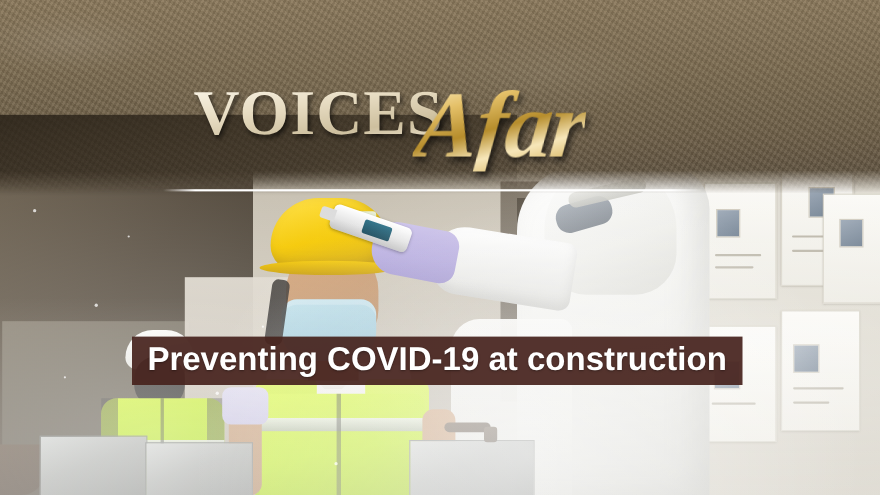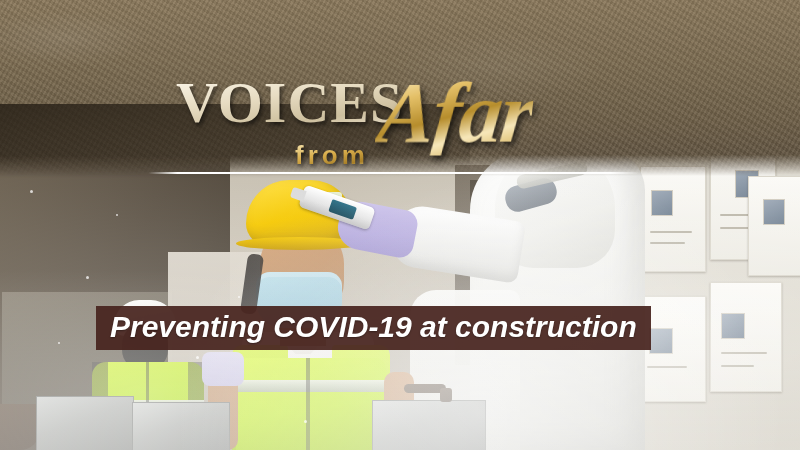--- a/index.html
+++ b/index.html
@@ -331,21 +331,21 @@
     color:#ffffff;
     font-family:"Liberation Sans",sans-serif;
     font-weight:700;
     font-size:30px;
     line-height:40px;
     padding:1px 14px 3px 14px;
     white-space:nowrap;
     width:max-content;
     text-shadow:0 1px 2px rgba(0,0,0,.35);
   }
-  .hl-row.r1{margin-left:96px;font-style:italic;}
+  .hl-row.r1{margin-left:120px;}
   .hl-row.r2{margin-left:170px;margin-top:2px;}
 </style>
 </head>
 <body>
 
 <div class="stage">
 
   <div class="photo">
     <div class="bg-wall"></div>
     <div class="bg-left-dark"></div>
@@ -456,21 +456,20 @@
     <div class="speck" style="left:304px;top:420px;width:3px;height:3px;"></div>
     <div class="speck" style="left:116px;top:214px;width:2px;height:2px;"></div>
     <div class="speck" style="left:30px;top:190px;width:3px;height:3px;"></div>
   </div>
 
   <div class="topband"></div>
   <div class="topband-dark"></div>
 
   <div class="logo">
     <div class="logo-voices">Voices</div>
-    <div class="logo-from">from</div>
     <div class="logo-afar">Afar</div>
   </div>
   <div class="logo-rule"></div>
 
   <div class="headline">
     <span class="hl-row r1">Preventing COVID-19 at construction</span>
   </div>
 
 </div>
 

